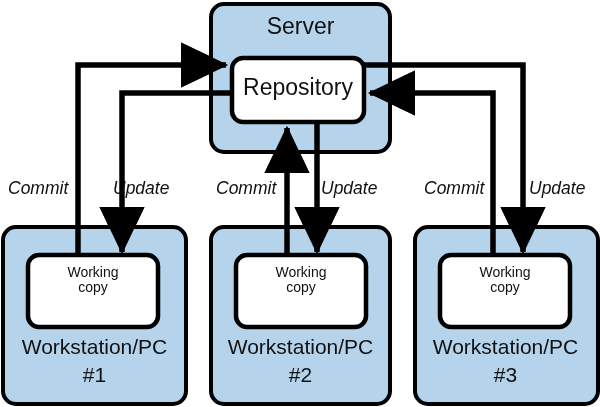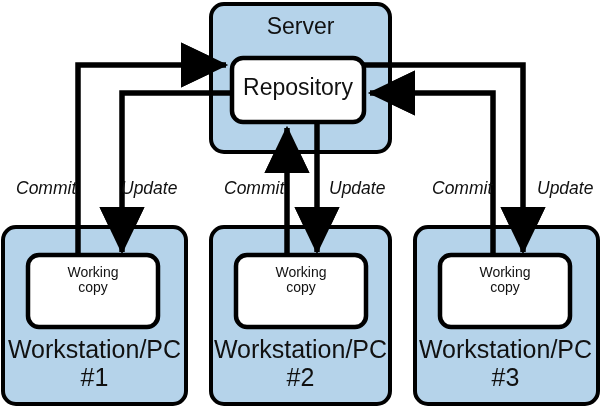--- a/index.html
+++ b/index.html
@@ -33,32 +33,31 @@
     pointer-events: none;
     white-space: pre-line;
   }
   .server-title {
     font-size: 23px;
   }
   .repo-title {
     font-size: 23px;
   }
   .ws-title {
-    font-size: 25px;
+    font-size: 21px;
   }
   .wc-title {
     font-size: 14px;
   }
   .edge-label {
     position: absolute;
     font-style: italic;
     font-size: 17.5px;
     color: #101010;
     white-space: nowrap;
-    margin-left: 8px;
   }
   .watermark {
     position: absolute;
     left: 330px;
     top: 374px;
     font-size: 15px;
     color: rgba(125,130,135,0.72);
     letter-spacing: 1px;
     white-space: nowrap;
     pointer-events: none;

